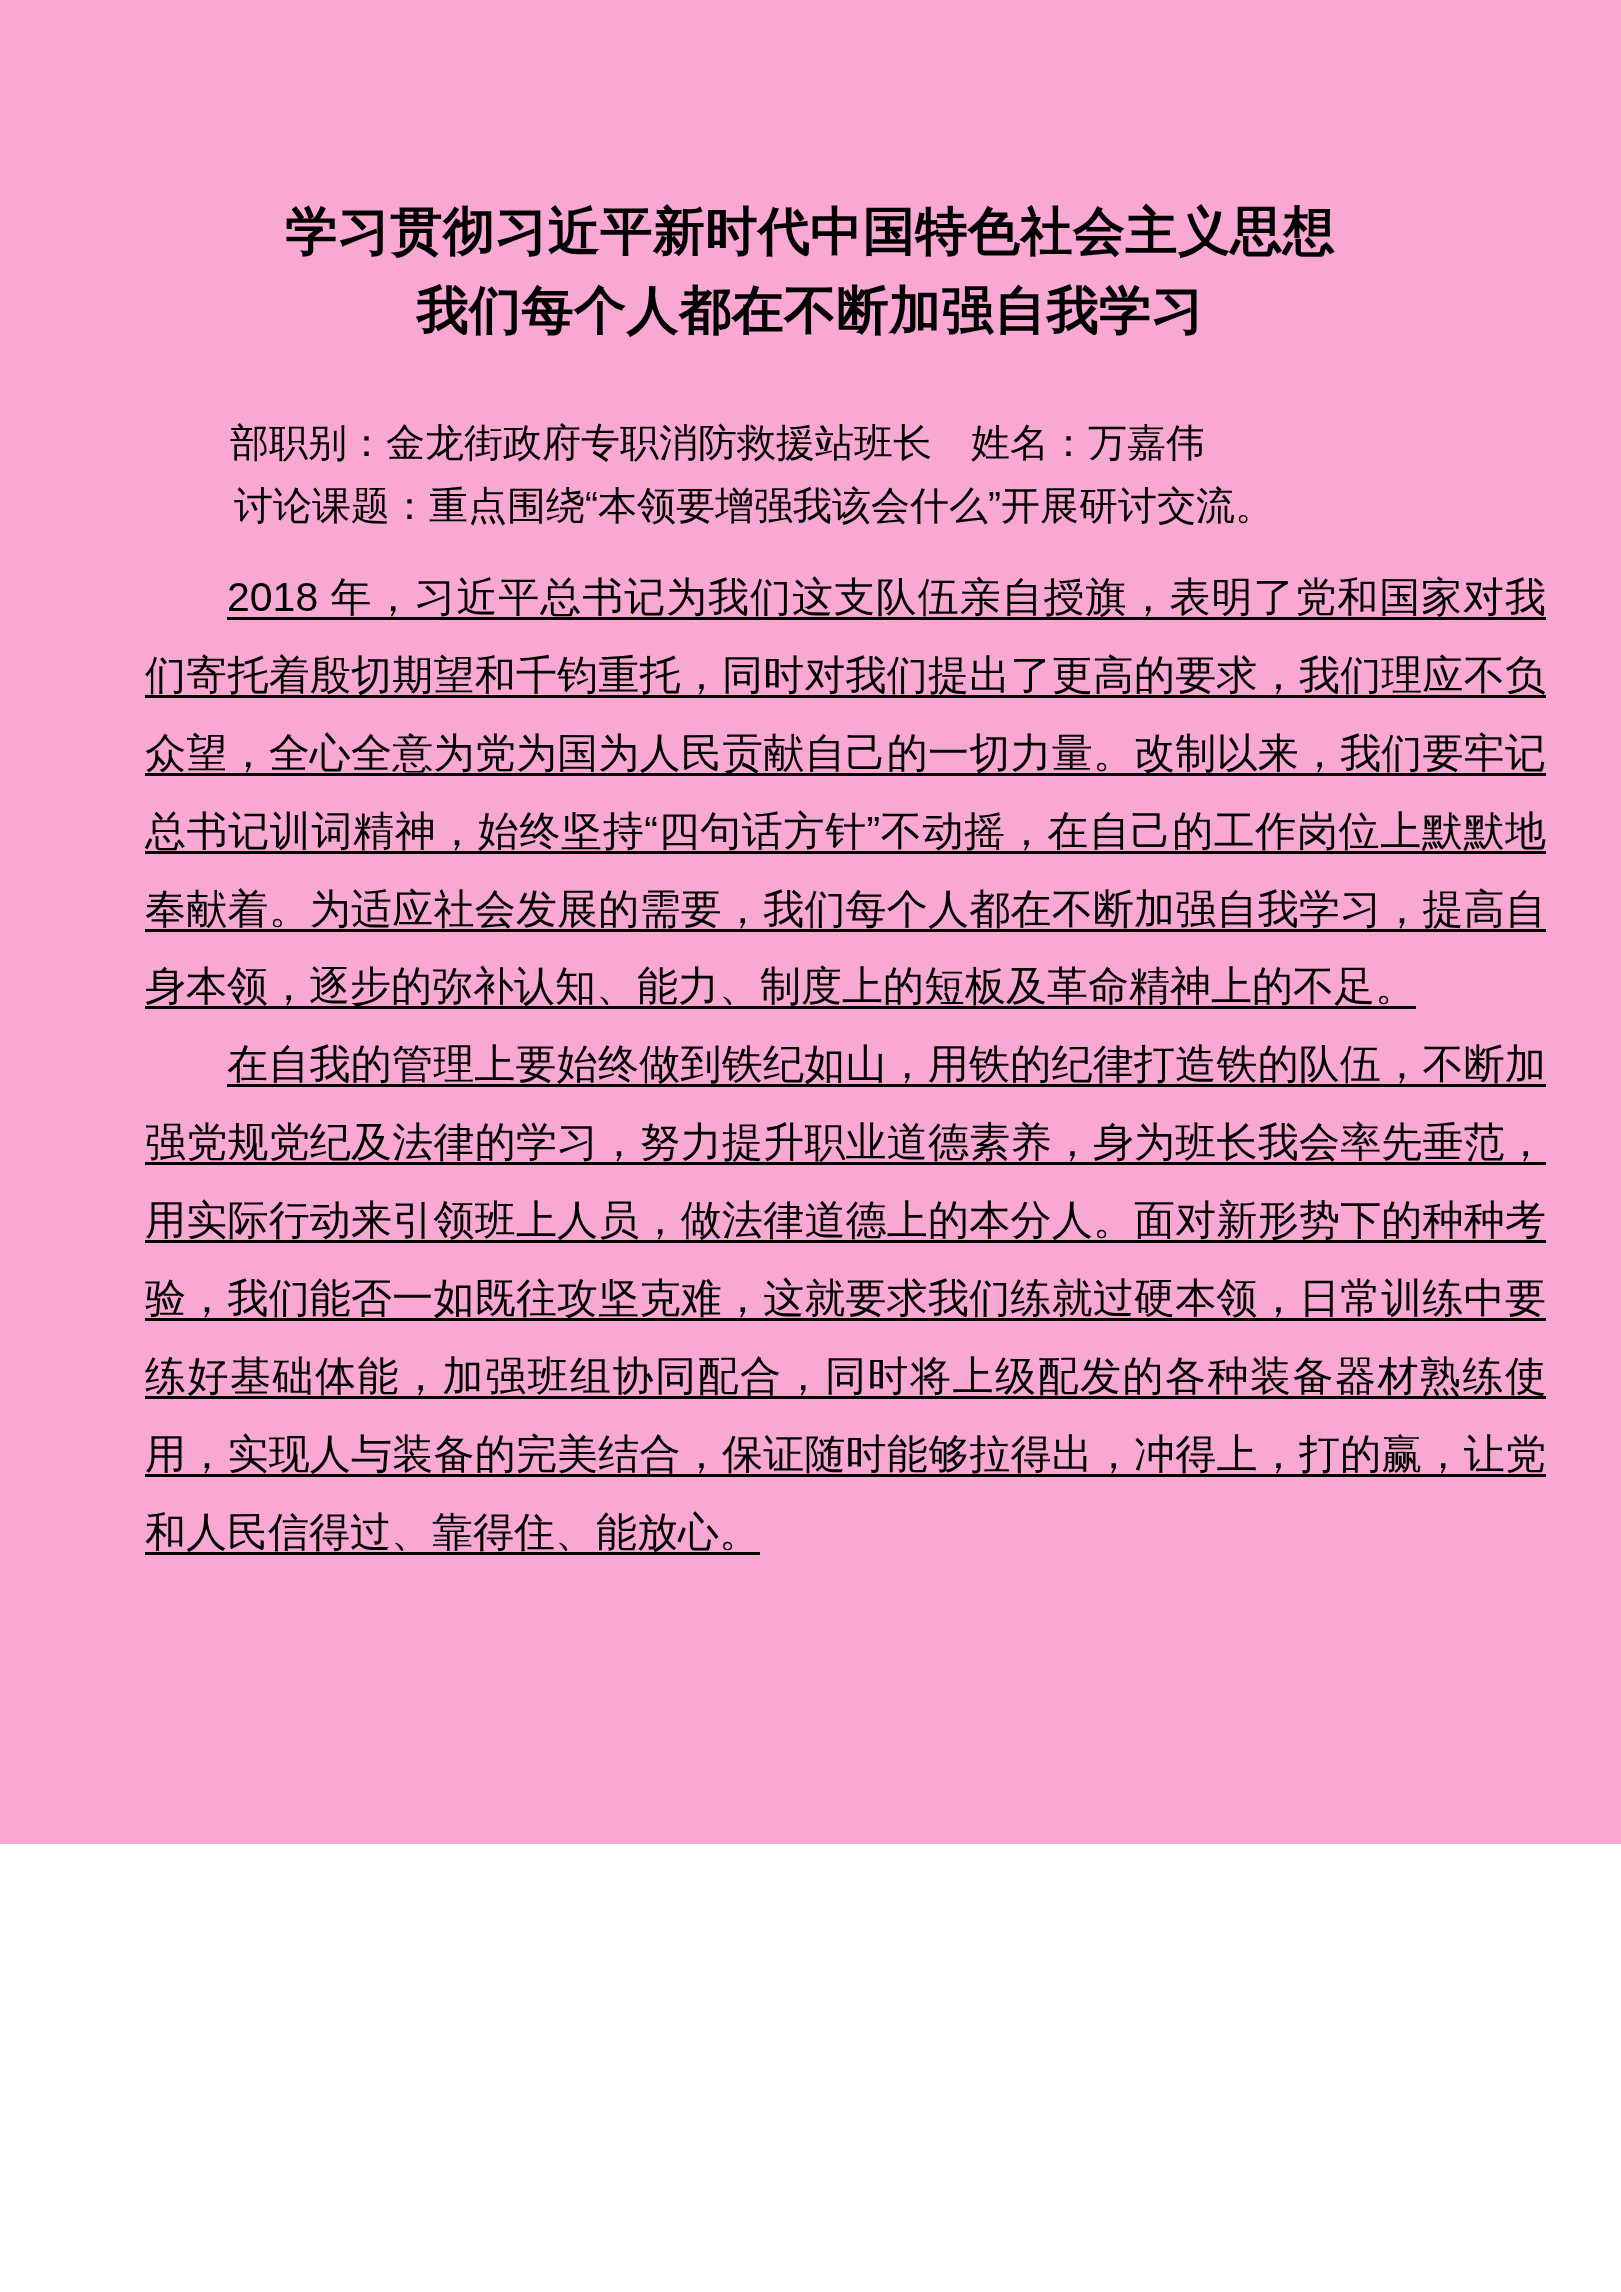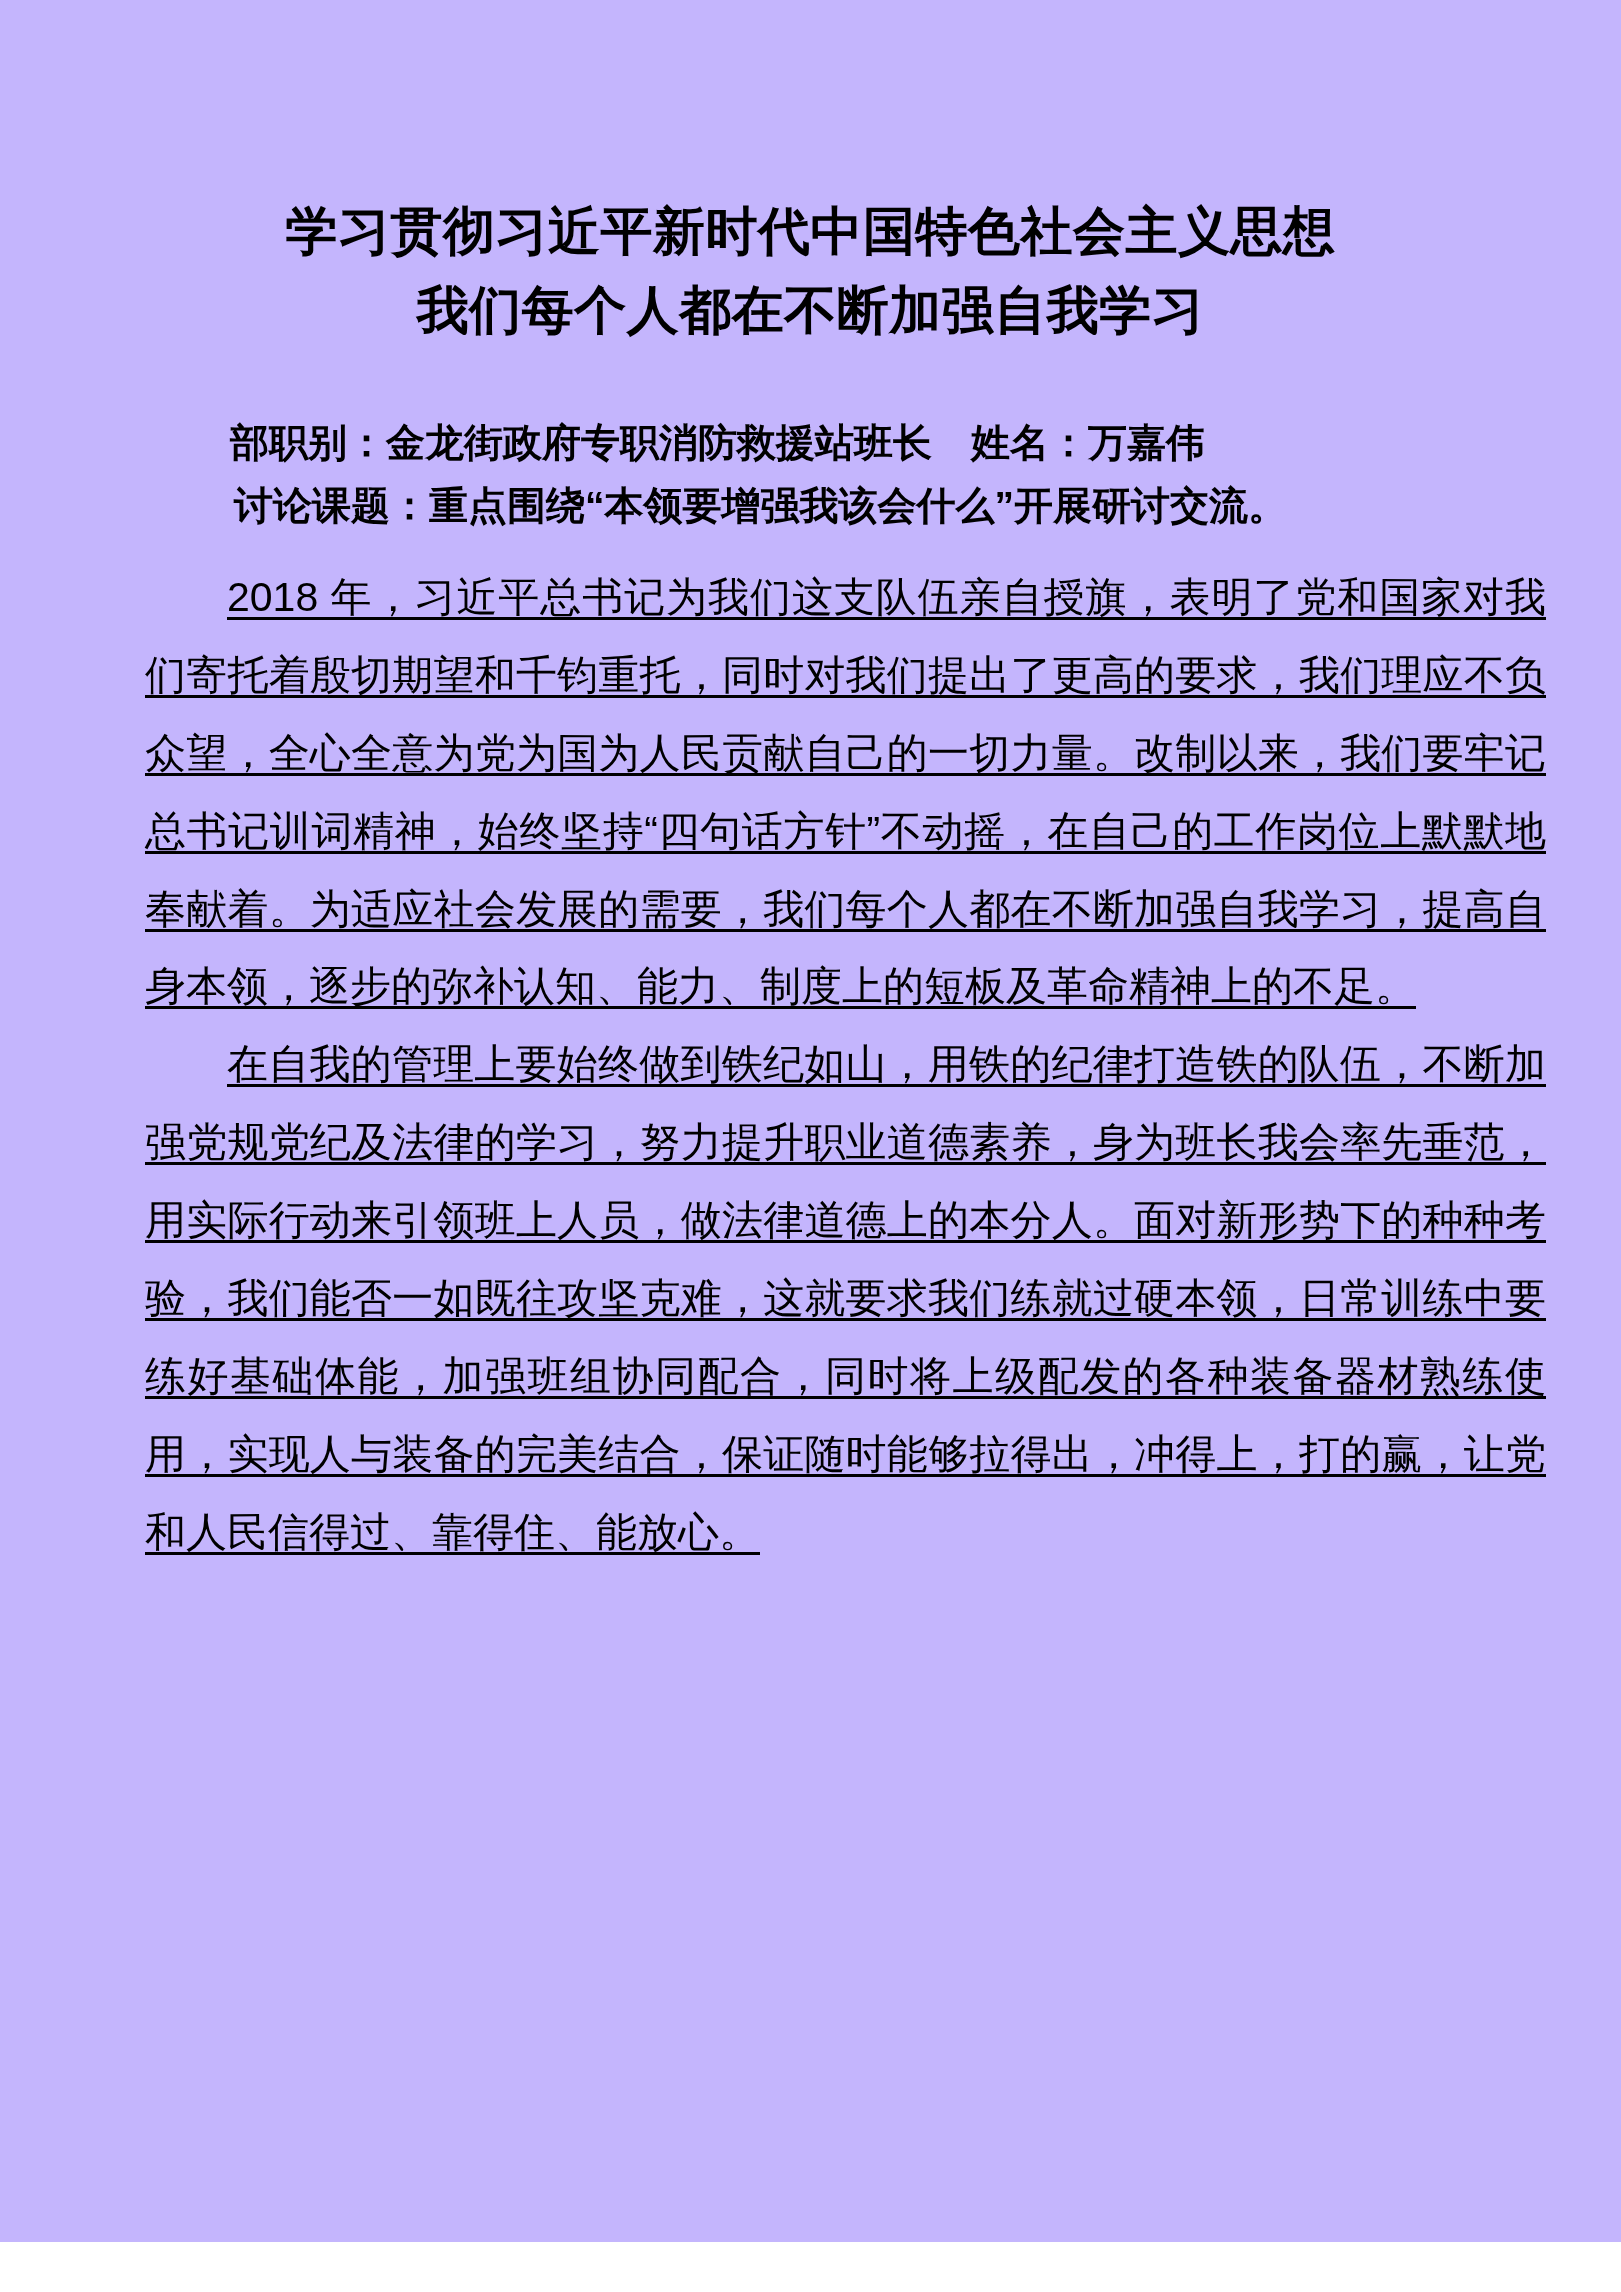--- a/index.html
+++ b/index.html
@@ -9,22 +9,22 @@
   }
 
   body {
     font-family: "Liberation Sans", "DejaVu Sans", sans-serif;
     color: #000000;
   }
 
   .page {
     position: relative;
     width: 1621px;
-    height: 2242px;
-    background: #c4b5fd;
+    height: 1844px;
+    background: #f9a8d4;
     box-sizing: border-box;
     padding: 0;
     overflow: hidden;
   }
 
   
   .doc-title {
     margin: 0;
     padding-top: 192px;
     text-align: center;
@@ -43,21 +43,21 @@
   
   .meta-block {
     margin-top: 61px;
     padding-left: 191px;
     padding-right: 191px;
   }
 
   .meta-line {
     font-size: 39px;
     line-height: 1.62;
-    font-weight: 700;
+    font-weight: 400;
     color: #000000;
     text-align: justify;
     text-justify: inter-character;
   }
 
   .meta-line.indent-1 {
     text-indent: 39px;
   }
 
   .meta-line.indent-2 {

